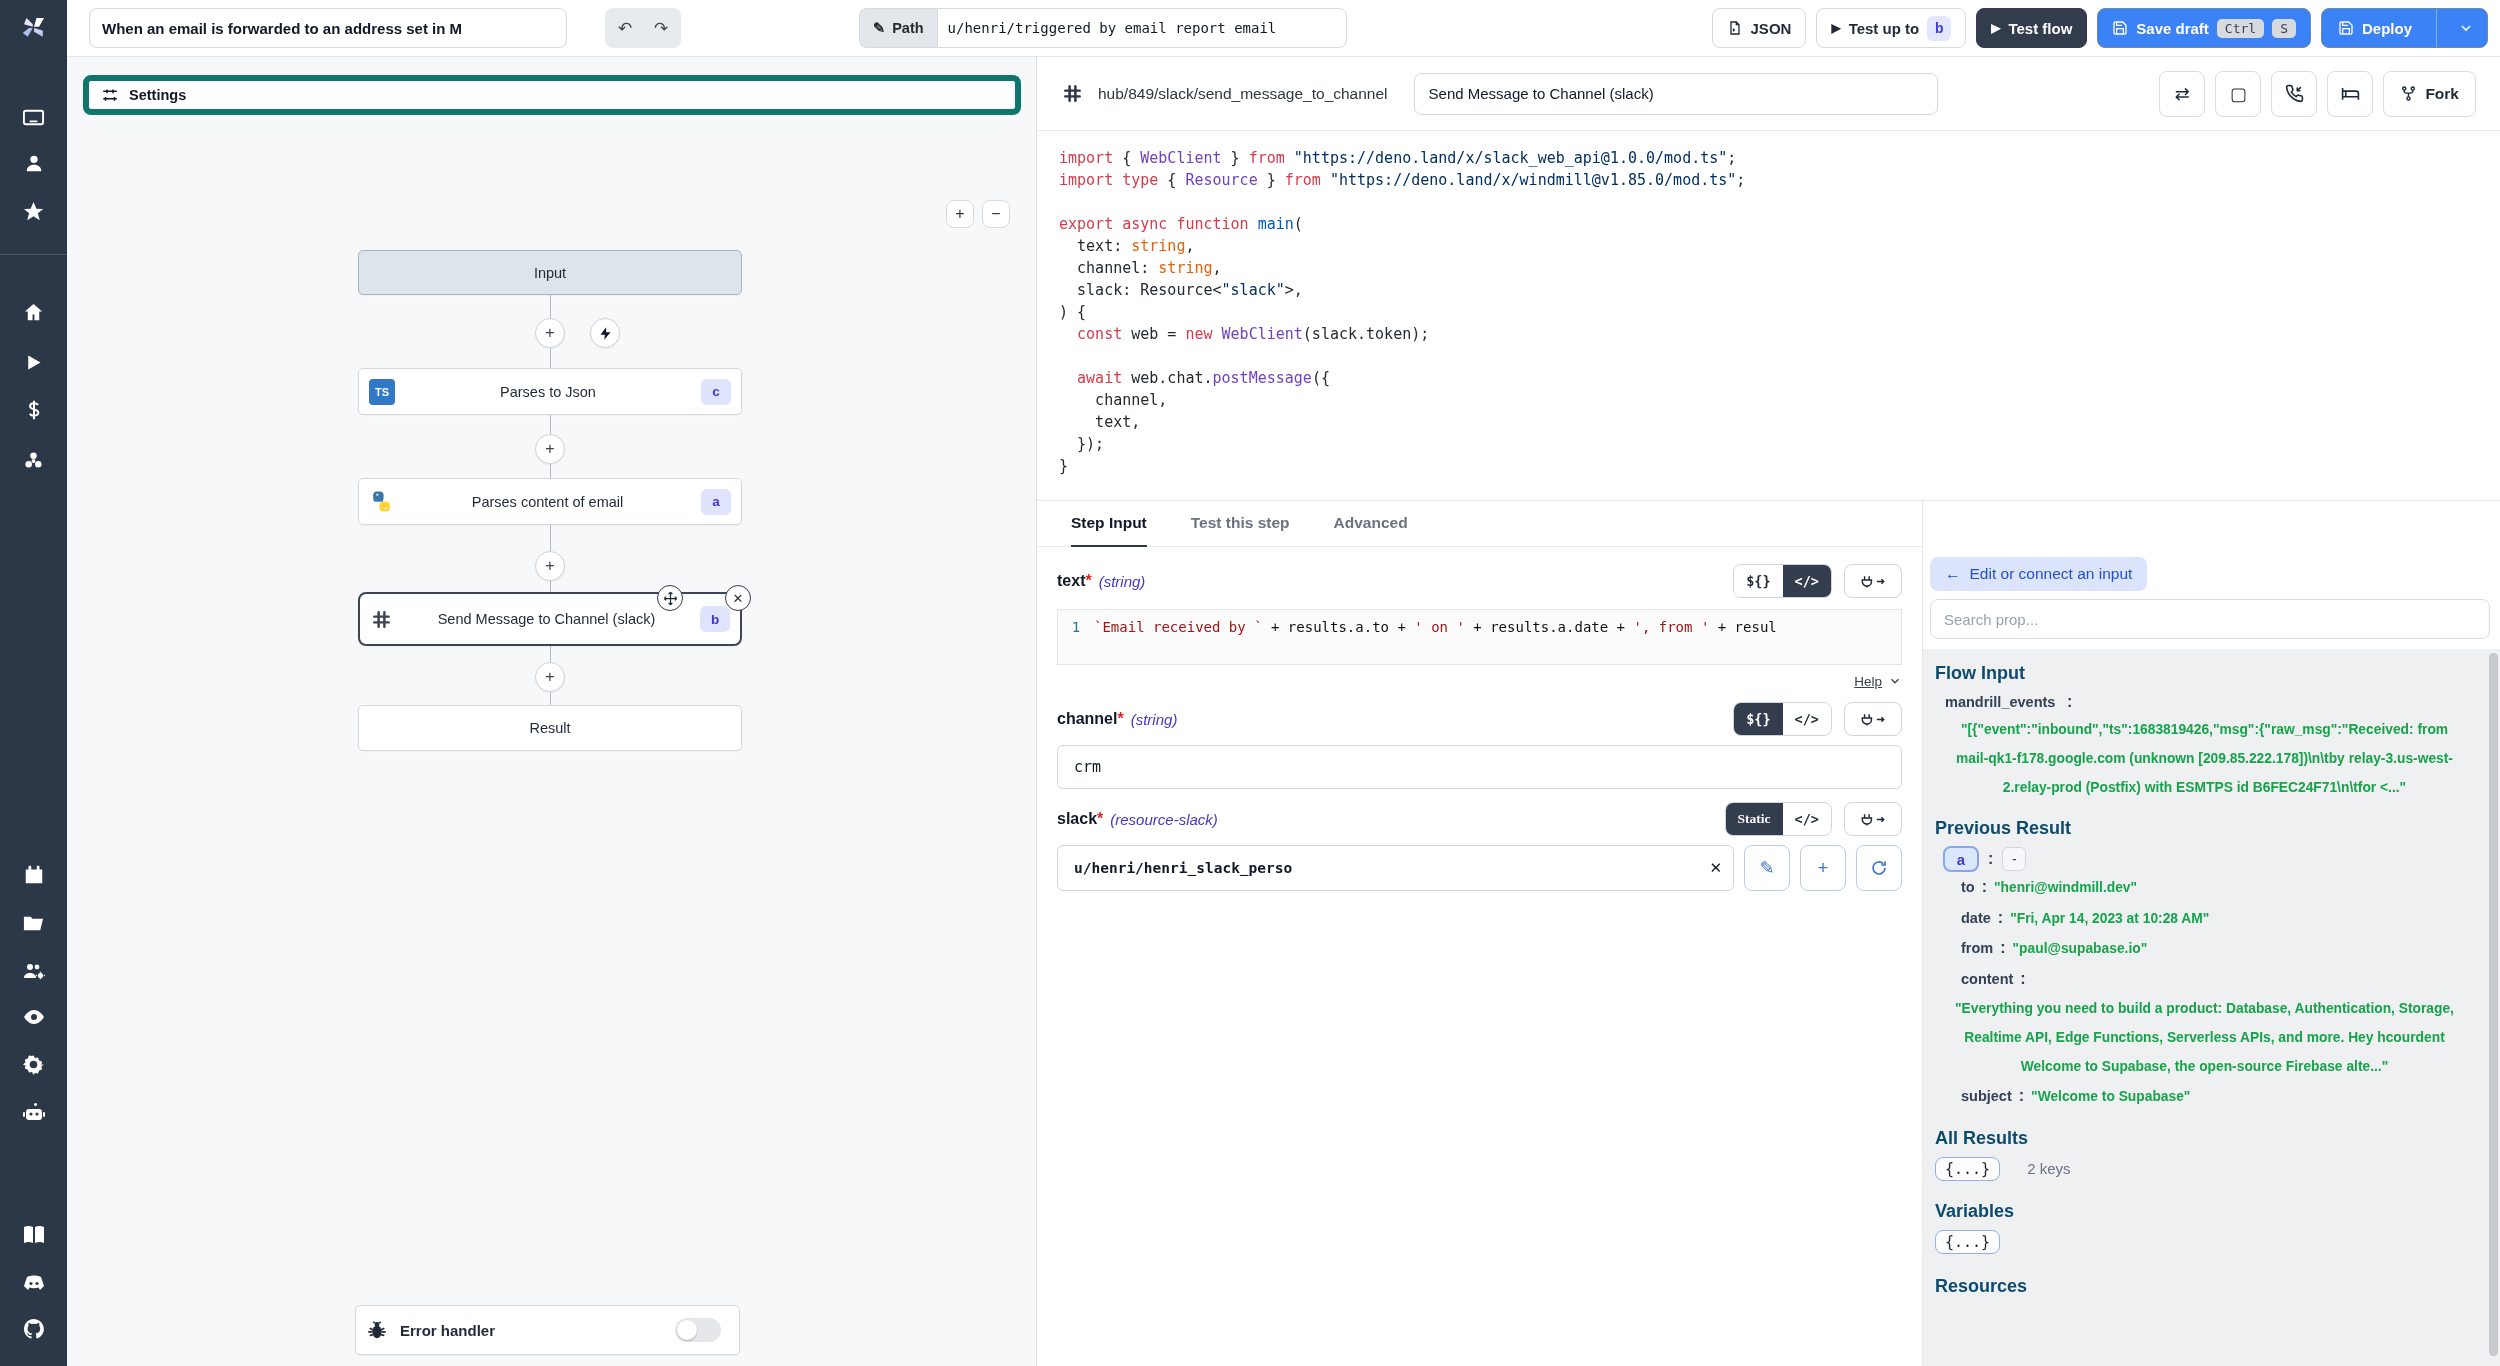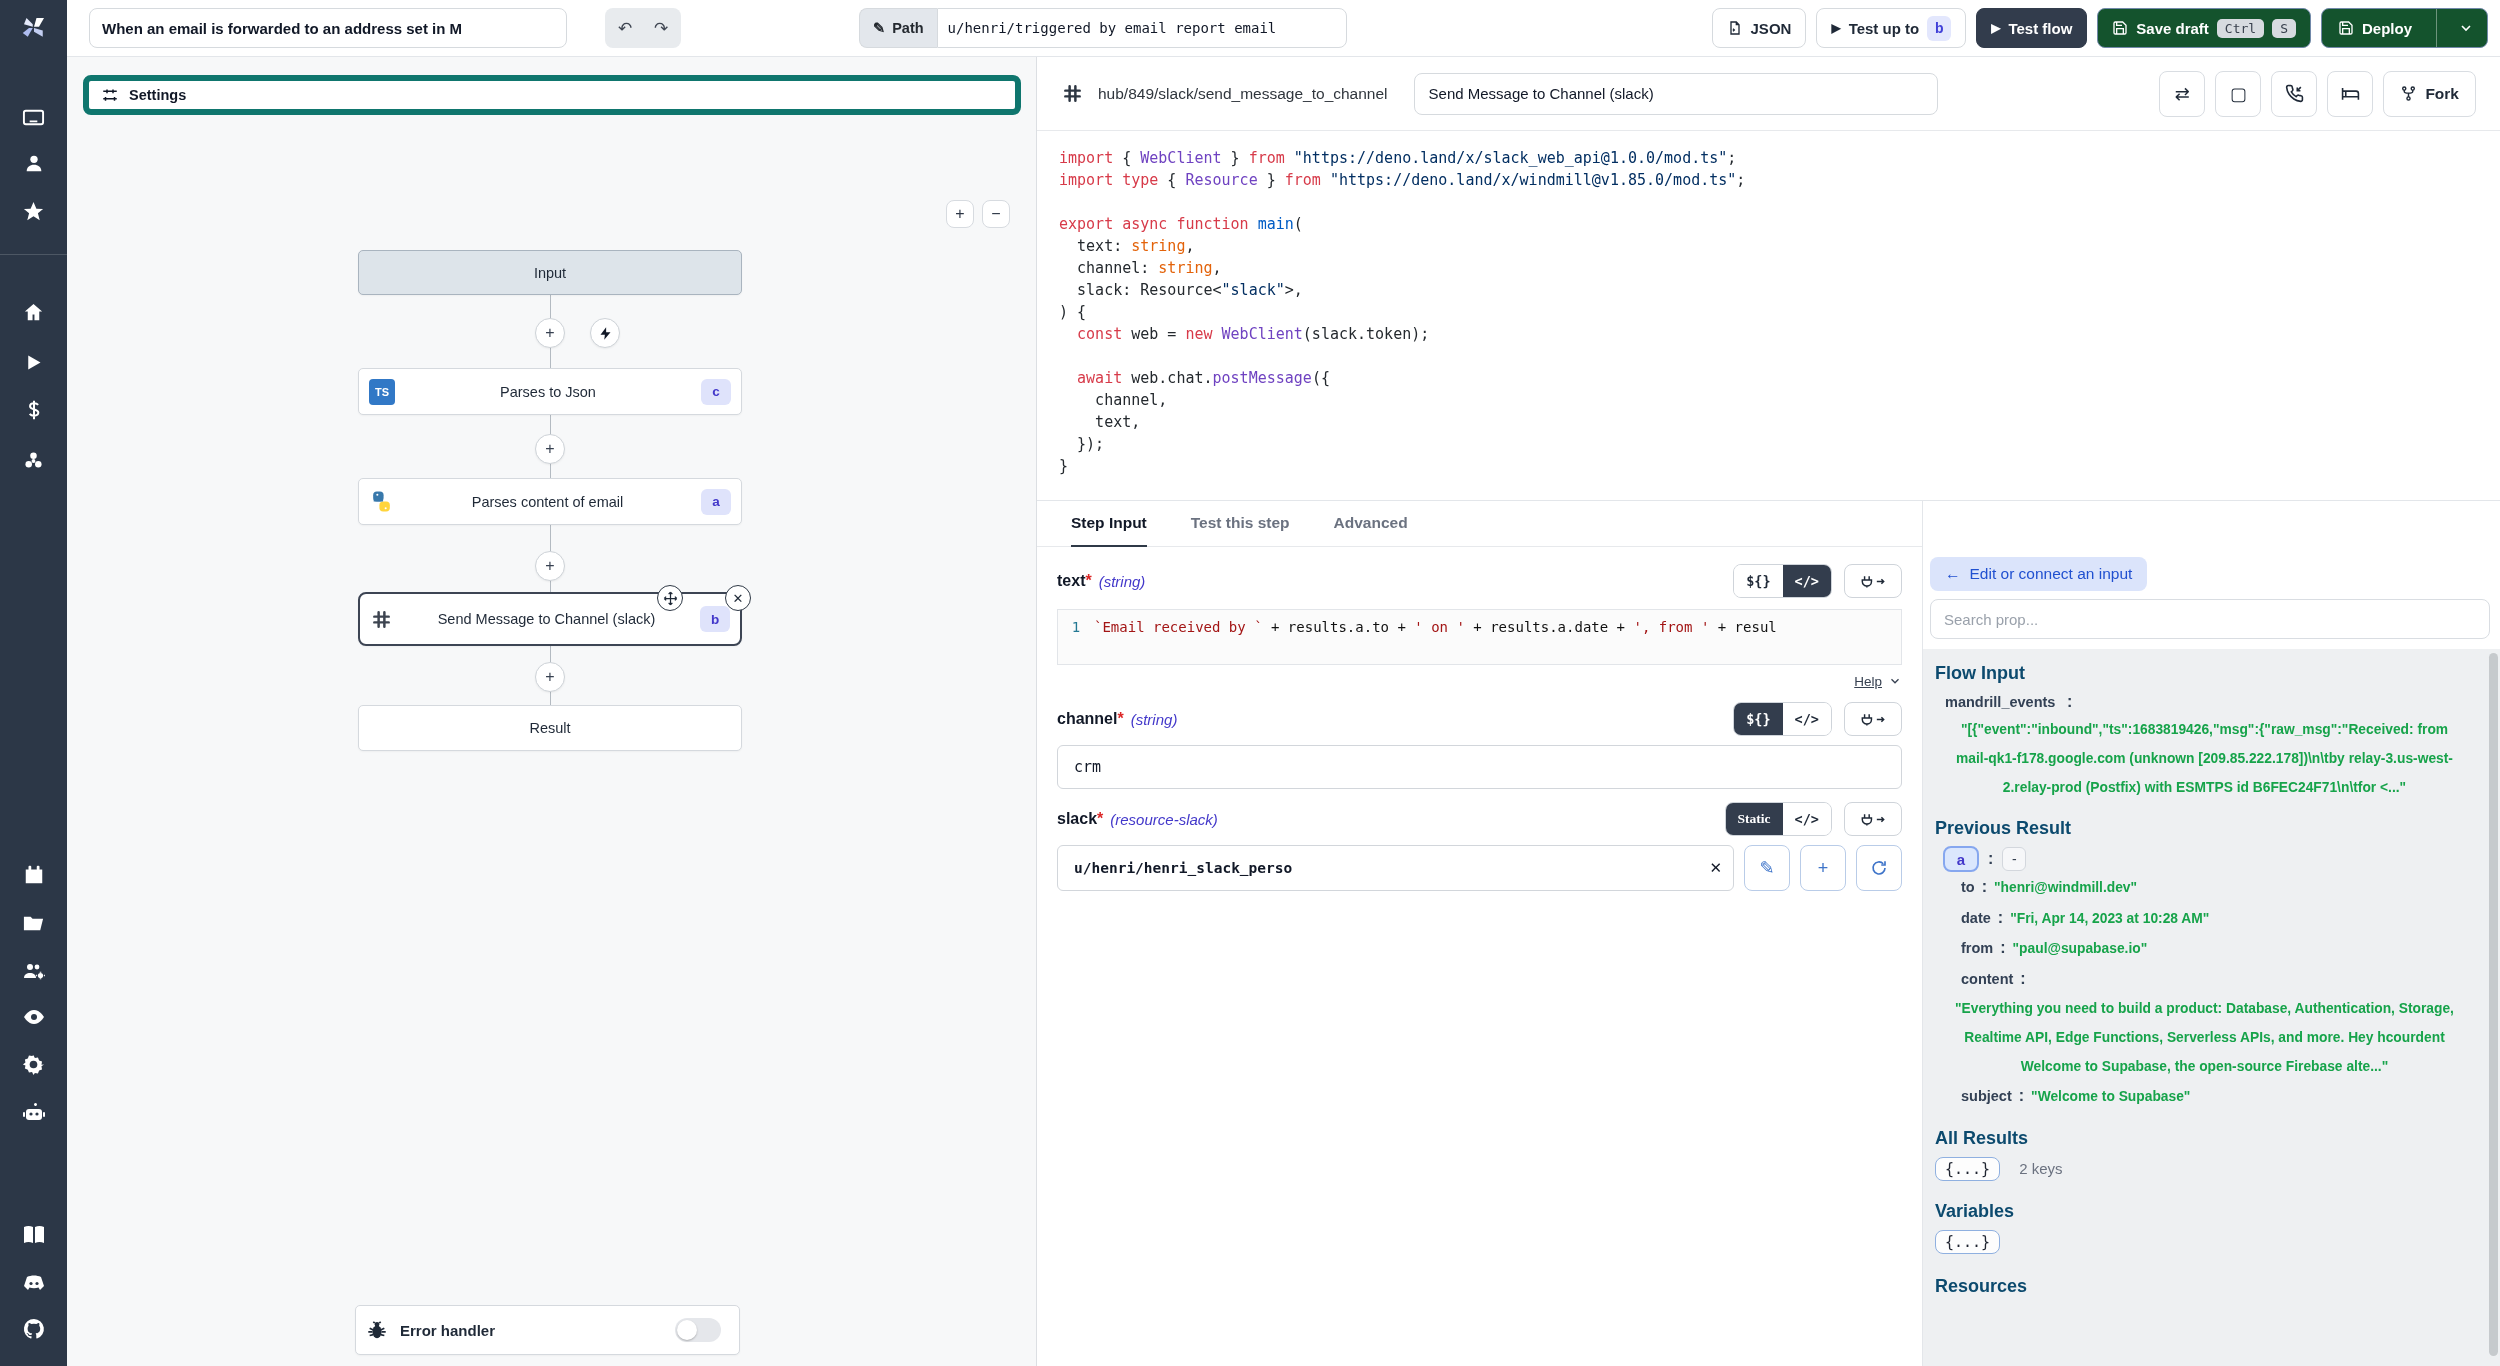--- a/index.html
+++ b/index.html
@@ -15,21 +15,21 @@
   .undo-group { margin-left:38px; background:#e8ebee; border-radius:8px; padding:2px; display:flex; }
   .undo-btn { width:36px; height:36px; border:none; background:transparent; border-radius:6px; font-size:17px; color:#3f4652; cursor:pointer; }
   .path-group { display:flex; margin-left:178px; height:40px; }
   .path-chip { background:#e3e7ec; border:1px solid #d6dade; border-right:none; border-radius:8px 0 0 8px; display:flex; align-items:center; gap:7px; padding:0 13px; font-size:14.5px; font-weight:700; color:#24292f; }
   .path-input { width:410px; height:40px; border:1px solid #d6dade; border-radius:0 8px 8px 0; padding:0 10px; font-size:14px; color:#111827; }
   .topbar-right { margin-left:auto; margin-right:12px; display:flex; align-items:center; gap:10px; }
   .btn { display:inline-flex; align-items:center; gap:8px; height:40px; border-radius:8px; border:1px solid #d6dade; background:#fff; padding:0 14px; font-size:15px; font-weight:700; color:#1f2937; cursor:pointer; font-family:"Liberation Sans",sans-serif; }
   .btn .play { font-size:12px; }
   .badge-b { background:#e3e7fd; color:#4040d8; border-radius:6px; min-width:24px; height:25px; display:inline-flex; align-items:center; justify-content:center; font-size:14px; font-weight:700; padding:0 6px; }
   .btn-dark { background:#323c4c; border-color:#323c4c; color:#fff; }
-  .btn-steel { background:#14532d; border-color:#7189a9; color:#fff; }
+  .btn-steel { background:#3b82f6; border-color:#7189a9; color:#fff; }
   .kbd { background:#d7dbe0; color:#39414e; border-radius:5px; padding:2px 8px; font-size:13px; font-family:"DejaVu Sans Mono",monospace; font-weight:400; }
   .deploy-split { display:flex; align-items:stretch; padding:0; overflow:hidden; }
   .deploy-main { display:flex; align-items:center; gap:8px; padding:0 16px; }
   .deploy-divider { width:1px; background:rgba(255,255,255,.38); }
   .deploy-caret { width:42px; display:flex; align-items:center; justify-content:center; }
 
   
   .main { flex:1; display:flex; min-height:0; }
 
   
@@ -102,21 +102,21 @@
   .scroll-thumb { position:absolute; right:2px; top:4px; bottom:10px; width:9px; background:#c6cacd; border-radius:5px; }
   .ph { font-size:18px; font-weight:700; color:#0c4a6e; }
   .kv-key { font-size:14.5px; font-weight:600; color:#334155; }
   .kv-colon { font-weight:700; color:#334155; margin:0 7px; }
   .kv-val { color:#16a34a; font-weight:600; font-size:13.8px; }
   .green-block { text-align:center; color:#16a34a; font-weight:600; font-size:13.8px; line-height:29px; margin:4px 14px 0 14px; word-wrap:break-word; }
   .kv-row { margin-left:26px; line-height:29.5px; display:flex; align-items:baseline; }
   .chip-a { display:inline-flex; align-items:center; justify-content:center; width:36px; height:26px; background:#dbe7fd; border:2px solid #86a7ef; border-radius:8px; color:#4338ca; font-weight:700; font-size:15px; cursor:pointer; }
   .chip-minus { display:inline-flex; align-items:center; justify-content:center; width:24px; height:24px; background:#f6f7f9; border:1px solid #d3d7dd; border-radius:6px; color:#374151; font-size:14px; cursor:pointer; }
   .chip-braces { display:inline-flex; align-items:center; justify-content:center; padding:2px 9px; border:1.5px solid #8fb0e0; border-radius:8px; color:#1f2430; font-size:15px; font-family:"DejaVu Sans Mono",monospace; cursor:pointer; background:#fdfdfd; }
-  .keys-count { color:#6b7280; font-size:15px; margin-left:19px; }
+  .keys-count { color:#6b7280; font-size:15px; margin-left:27px; }
   svg { display:block; }
 </style>
 </head>
 <body>
 
 <div id="app">
 
   <div class="topbar">
     <div class="logo-box">
       <svg width="30" height="30" viewBox="0 0 24 24">

